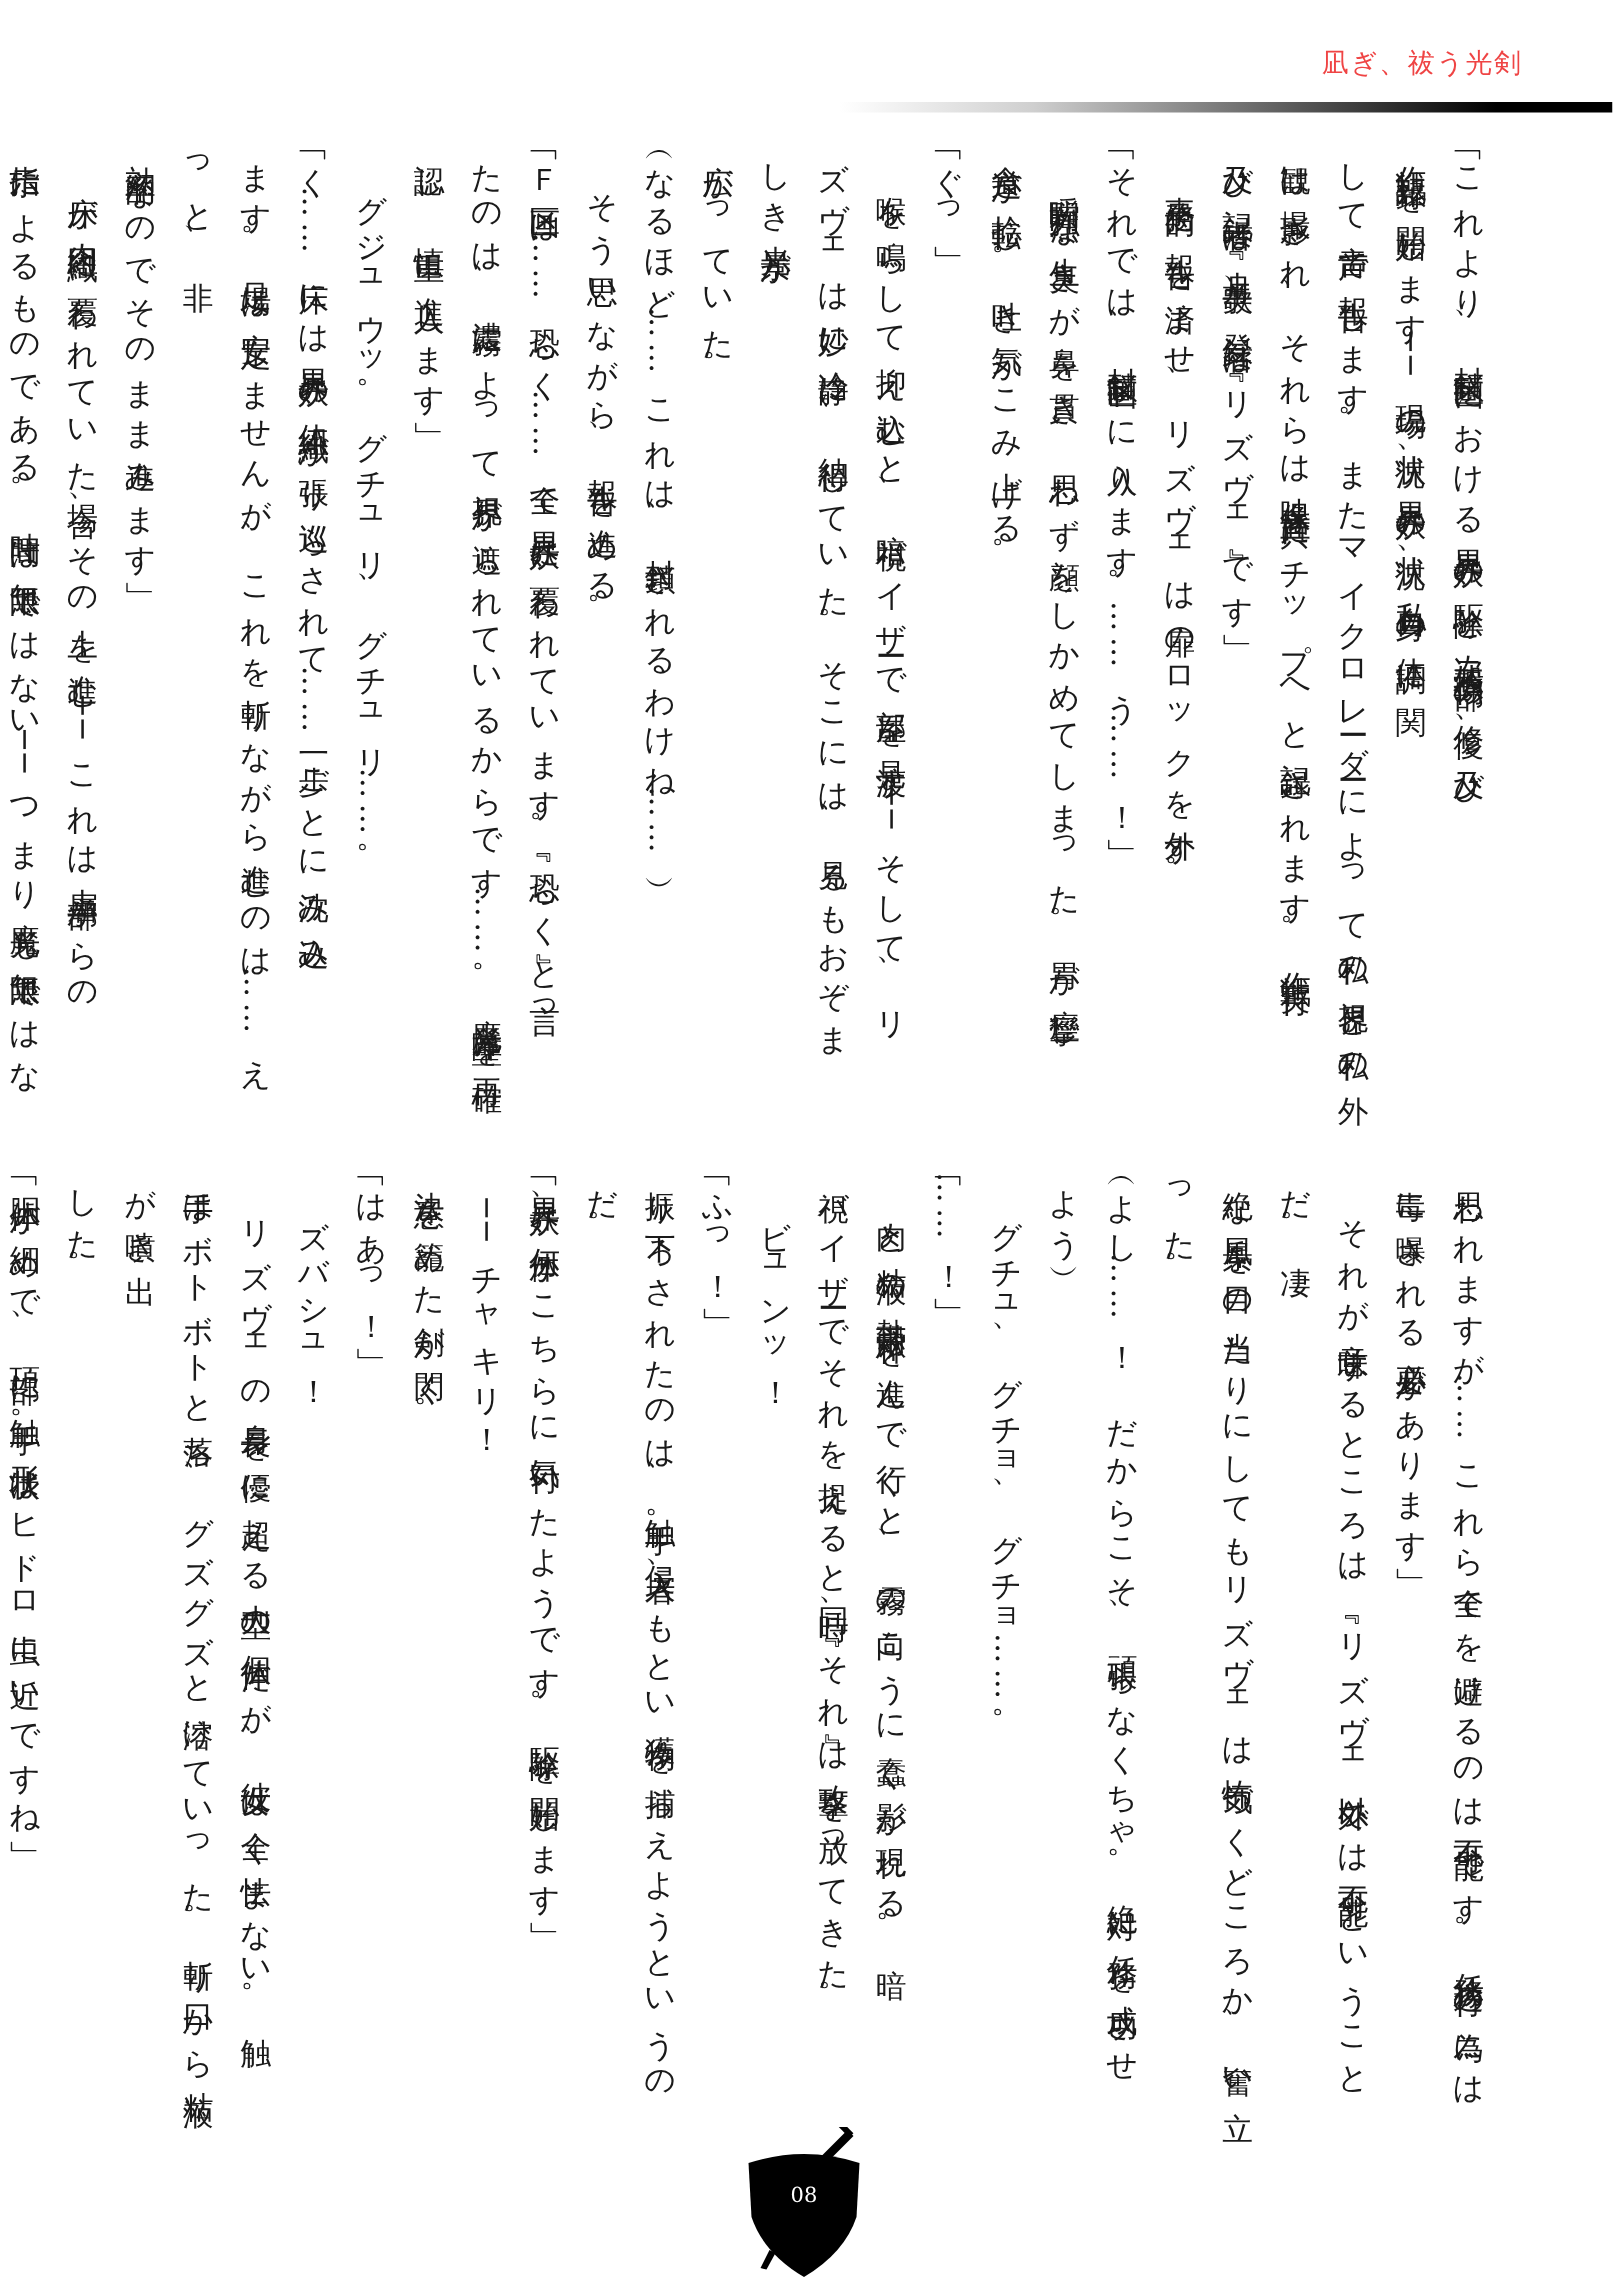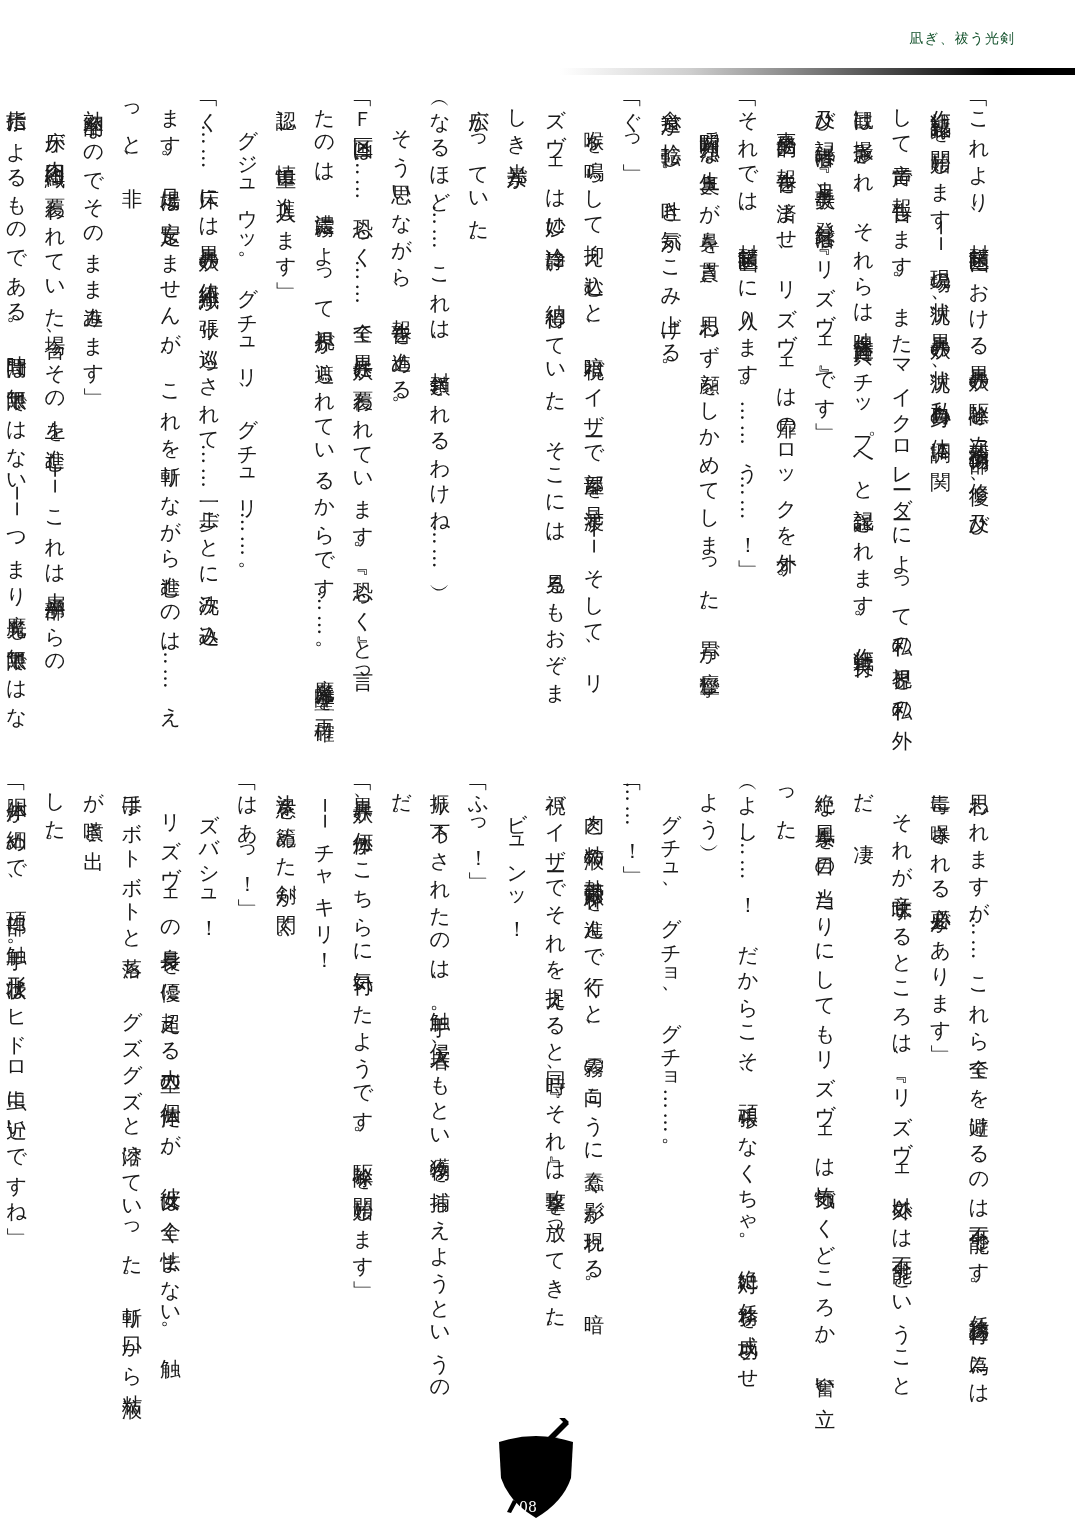--- a/index.html
+++ b/index.html
@@ -1,30 +1,30 @@
 <!DOCTYPE html>
 <html><head>
 <meta charset="utf-8">
 <style>
   html, body { margin:0; padding:0; background:#ffffff; }
   body { width:1075px; height:1518px; position:relative; overflow:hidden;
          font-family: "DejaVu Serif", "Liberation Serif", serif; color:#1a1a1a; }
-  .header-title { position:absolute; top:30px; right:60px; font-size:14px; color:#14532d;
+  .header-title { position:absolute; top:30px; right:60px; font-size:18px; color:#ef4444;
                   font-family:Liberation Serif, serif; letter-spacing:1px; }
   .header-rule { position:absolute; top:68px; left:560px; width:515px; height:7px;
                  background:linear-gradient(to right, #ffffff 0%, #cfcfcf 25%, #555 60%, #000 85%, #000 100%); }
   .text-block { position:absolute; writing-mode:vertical-rl; -webkit-writing-mode:vertical-rl;
                 font-size:20.5px; line-height:38.5px; letter-spacing:3.4px; white-space:pre-wrap; }
   .upper { top:94px; right:77px; height:628px; width:920px; }
   .lower { top:778px; right:77px; height:628px; width:920px; }
   .col { display:block; margin:0; }
   .indent { text-indent:1em; }
   .page-badge { position:absolute; left:493px; top:1418px; width:86px; height:100px; }
-  .page-number { position:absolute; left:519px; top:1456px; width:34px; 
-                 color:#fff; font-size:14px; font-family:"DejaVu Serif", serif;margin-top:43px; }
+  .page-number { position:absolute; left:519px; top:1456px; width:34px; text-align:center;
+                 color:#fff; font-size:14px; font-family:"DejaVu Serif", serif; }
 </style>
 </head>
 <body>
 
 <div>
   <div class="header-title">凪ぎ、祓う光剣</div>
   <div class="header-rule"></div>
 </div>
 
 <div class="text-block upper" id="upper"><p class="col">「これより、封鎖区画における異界妖の駆除と次元殻損傷部の修復、及び</p><p class="col">作戦記録を開始します──現場の状況、異界妖の状況、私自身の体調に関</p><p class="col">して音声で報告します。またマイクロレーダーによって私の視界と私の外</p><p class="col">観は撮影され、それらは映像音声共にチップへと記録されます。作戦実行</p><p class="col">及び記録者は『上月美歌』、登録名は『リズヴェ』です」</p><p class="col indent">事務的に報告を済ませ、リズヴェは扉のロックを外す。</p><p class="col">「それでは、封鎖区画Ｆに入ります。……う……！」</p><p class="col indent">瞬間強烈な生臭さが鼻を貫き、思わず顔をしかめてしまった。胃が痙攣し、</p><p class="col">食道が捻転し。吐き気がこみ上げる。</p><p class="col">「ぐっ」</p><p class="col indent">喉を鳴らして抑え込むと、暗視バイザーで部屋を見渡す──そして、リ</p><p class="col">ズヴェは妙に冷静に、納得していた。そこには、見るもおぞましき光景が</p><p class="col">広がっていた。</p><p class="col">（なるほど……これは、封鎖されるわけね……）</p><p class="col indent">そう思いながら、報告を進める。</p><p class="col">「Ｆ区画は……恐らく……全て異界妖に覆われています。『恐らく』と言っ</p><p class="col">たのは、濃霧によって視界が遮られているからです……。魔光障壁を再確</p><p class="col">認し、慎重に進入します」</p><p class="col indent">グジュウッ。グチュリ、グチュリ……。</p><p class="col">「く……床には異界妖の体組織が張り巡らされて……一歩ごとに沈み込み</p><p class="col">ます。足場は安定しませんが、これを斬りながら進むのは……えっと、非</p><p class="col">効率的なのでそのまま進みます」</p><p class="col indent">床が肉組織に覆われていた場合、その上を進む──これは上層部からの</p><p class="col">指示によるものである。時間は無限ではない──つまり魔光も無限ではな</p></div>

